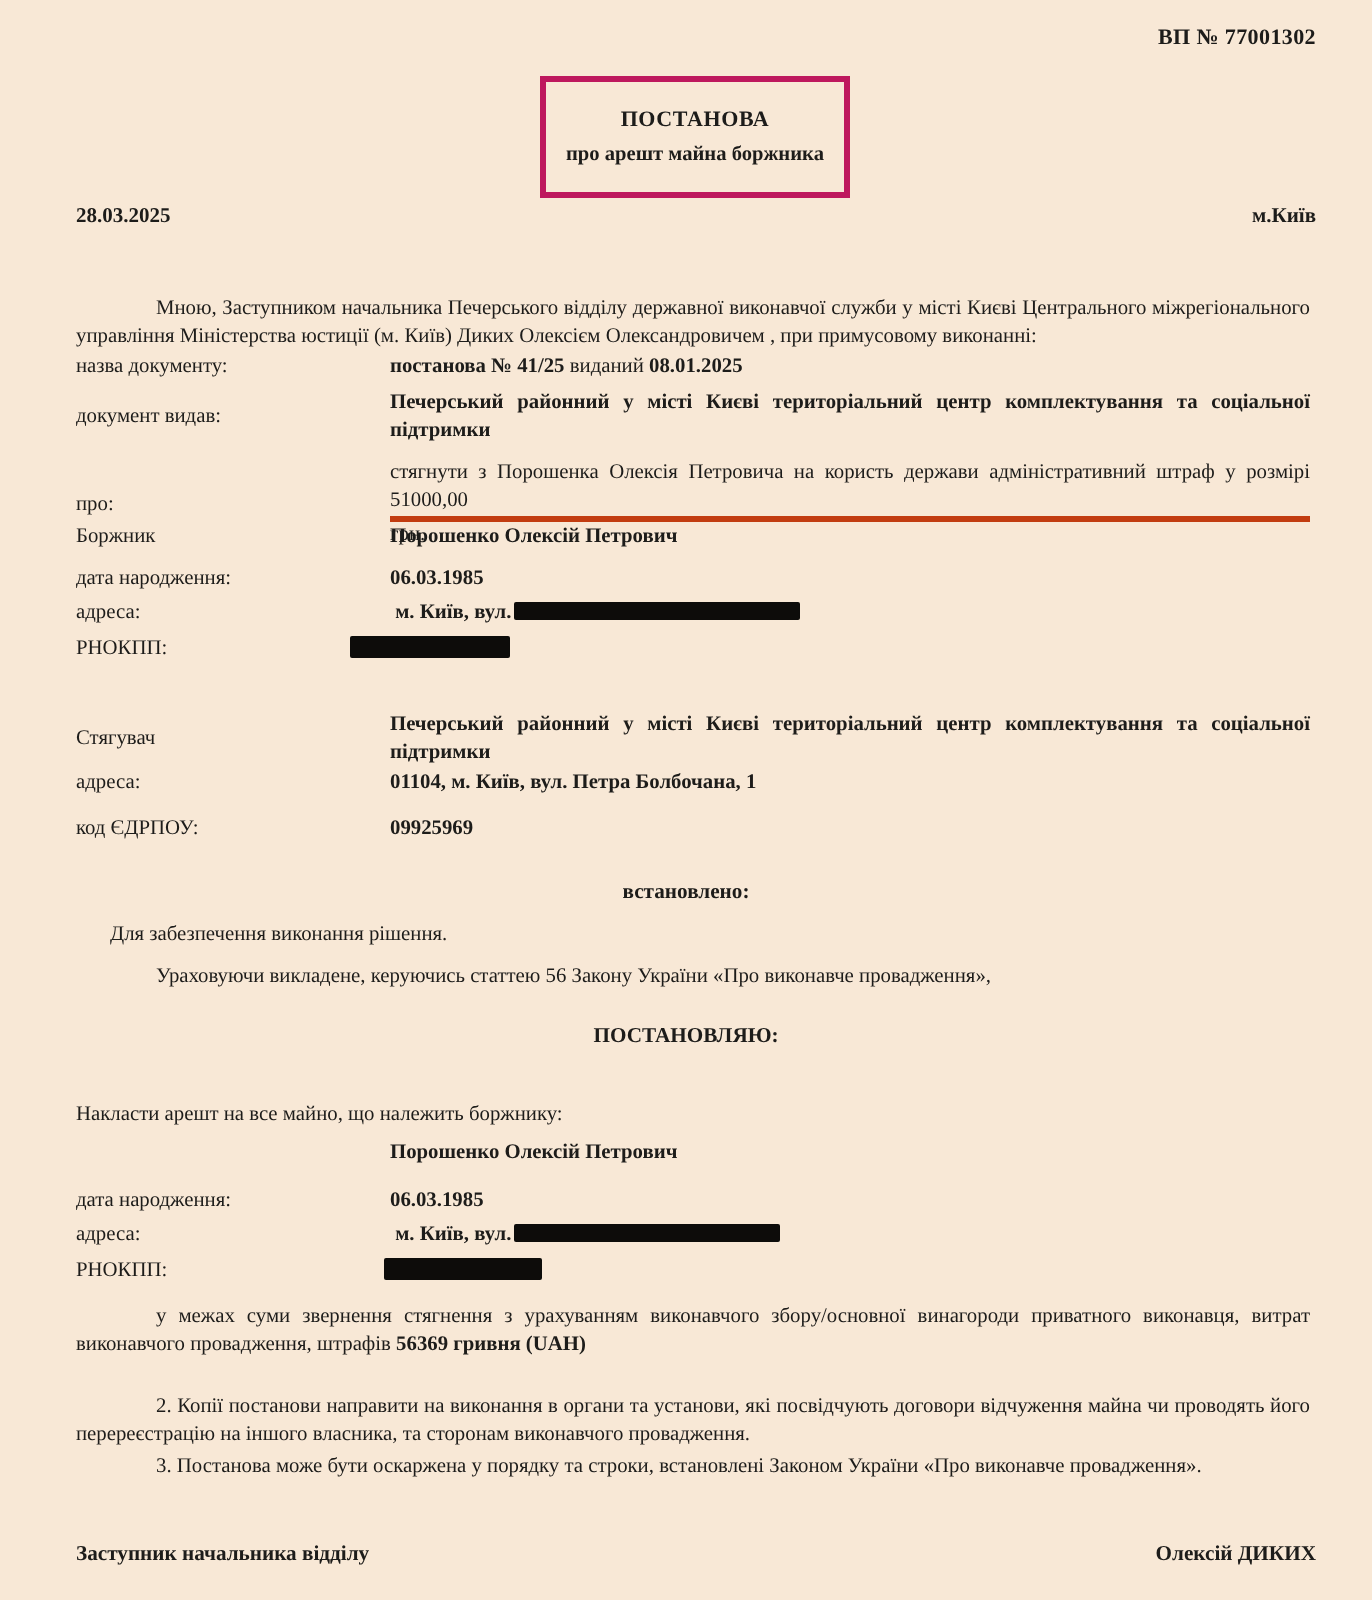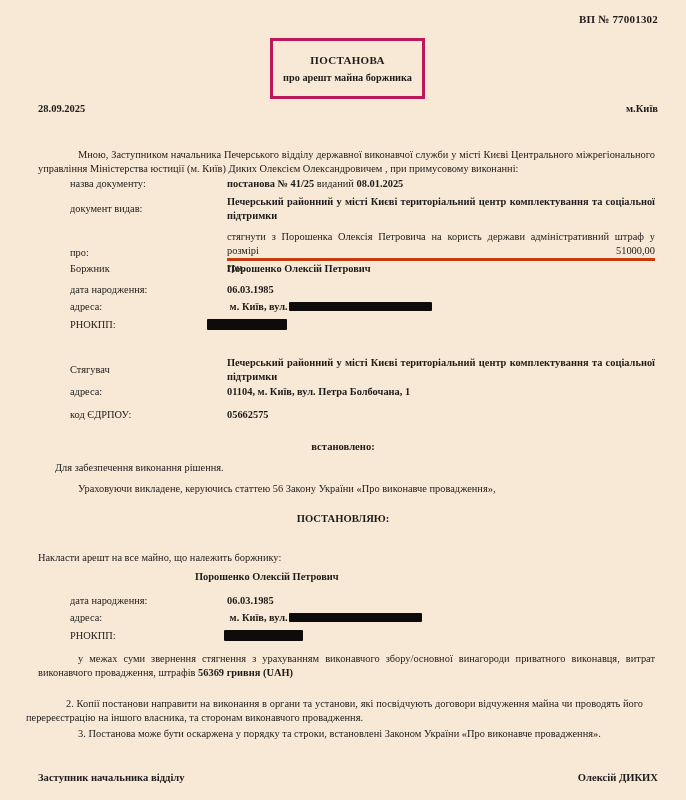--- a/index.html
+++ b/index.html
@@ -34,21 +34,21 @@
 
   
   .dateline{top:103px;left:38px;right:28px;display:flex;justify-content:space-between;
     font-size:10.5px;font-weight:bold;}
 
   
   .intro{top:148px;left:38px;width:617px;}
 
   
   .frow{left:38px;width:617px;display:flex;align-items:center;}
-  .frow .lbl{width:157px;flex:0 0 157px;font-size:10.4px;margin-left:32px;}
+  .frow .lbl{width:157px;flex:0 0 157px;font-size:10.4px;}
   .frow .val{width:460px;flex:1;}
   .val-bold{font-weight:bold;}
 
   
   .uline{
     display:block;border-bottom:3px solid #c23c10;padding-bottom:1px;
     text-align:justify;text-align-last:justify;
   }
 
   
@@ -69,21 +69,21 @@
 <div class="page">
 
   <div class="abs vp-number">ВП № 77001302</div>
 
   <div class="abs title-box">
     <div class="title-main">ПОСТАНОВА</div>
     <div class="title-sub">про арешт майна боржника</div>
   </div>
 
   <div class="abs dateline">
-    <span>28.09.2025</span>
+    <span>28.03.2025</span>
     <span>м.Київ</span>
   </div>
 
   <div class="abs sz just indent intro">Мною, Заступником начальника Печерського відділу державної виконавчої служби у місті Києві Центрального міжрегіонального управління Міністерства юстиції (м. Київ) Диких Олексієм Олександровичем , при примусовому виконанні:</div>
 
   <div class="abs frow sz" style="top:177px;">
     <span class="lbl">назва документу:</span>
     <span class="val"><span class="b">постанова № 41/25</span><span> виданий </span><span class="b">08.01.2025</span></span>
   </div>
 
@@ -120,21 +120,21 @@
   <div class="abs frow sz" style="top:356px;">
     <span class="lbl">Стягувач</span>
     <span class="val val-bold just" style="line-height:14px;">Печерський районний у місті Києві територіальний центр комплектування та соціальної підтримки</span>
   </div>
   <div class="abs frow sz" style="top:385px;">
     <span class="lbl">адреса:</span>
     <span class="val val-bold">01104, м. Київ, вул. Петра Болбочана, 1</span>
   </div>
   <div class="abs frow sz" style="top:408px;">
     <span class="lbl">код ЄДРПОУ:</span>
-    <span class="val val-bold">05662575</span>
+    <span class="val val-bold">09925969</span>
   </div>
 
   <div class="abs center-head" style="top:441px;">встановлено:</div>
 
   <div class="abs sz" style="top:461px;left:38px;width:617px;margin-left:17px;">Для забезпечення виконання рішення.</div>
 
   <div class="abs sz" style="top:482px;left:78px;width:577px;">Ураховуючи викладене, керуючись статтею 56 Закону України «Про виконавче провадження»,</div>
 
   <div class="abs sz" style="top:551px;left:38px;width:617px;">Накласти арешт на все майно, що належить боржнику:</div>
 
@@ -150,21 +150,21 @@
     <span class="lbl">адреса:</span>
     <span class="val val-bold">&nbsp;<span>м. Київ, вул.</span><span class="bar bar-addr2"></span></span>
   </div>
   <div class="abs frow sz" style="top:629px;">
     <span class="lbl">РНОКПП:</span>
     <span class="val"><span class="bar bar-rnokpp2"></span></span>
   </div>
 
   <div class="abs sz just indent" style="top:652px;left:38px;width:617px;"><span>у межах суми звернення стягнення з урахуванням виконавчого збору/основної винагороди приватного виконавця, витрат виконавчого провадження, штрафів</span><span class="b"> 56369 гривня (UAH)</span></div>
 
-  <div class="abs sz just indent" style="top:697px;left:26px;width:617px;">2. Копії постанови направити на виконання в органи та установи, які посвідчують договори відчуження майна чи проводять його перереєстрацію на іншого власника, та сторонам виконавчого провадження.</div>
+  <div class="abs sz just indent" style="top:697px;left:38px;width:617px;">2. Копії постанови направити на виконання в органи та установи, які посвідчують договори відчуження майна чи проводять його перереєстрацію на іншого власника, та сторонам виконавчого провадження.</div>
 
   <div class="abs sz indent" style="top:727px;left:38px;width:617px;">3. Постанова може бути оскаржена у порядку та строки, встановлені Законом України «Про виконавче провадження».</div>
 
   <div class="abs sig-line">
     <span>Заступник начальника відділу</span>
     <span>Олексій ДИКИХ</span>
   </div>
 
 </div>
 

